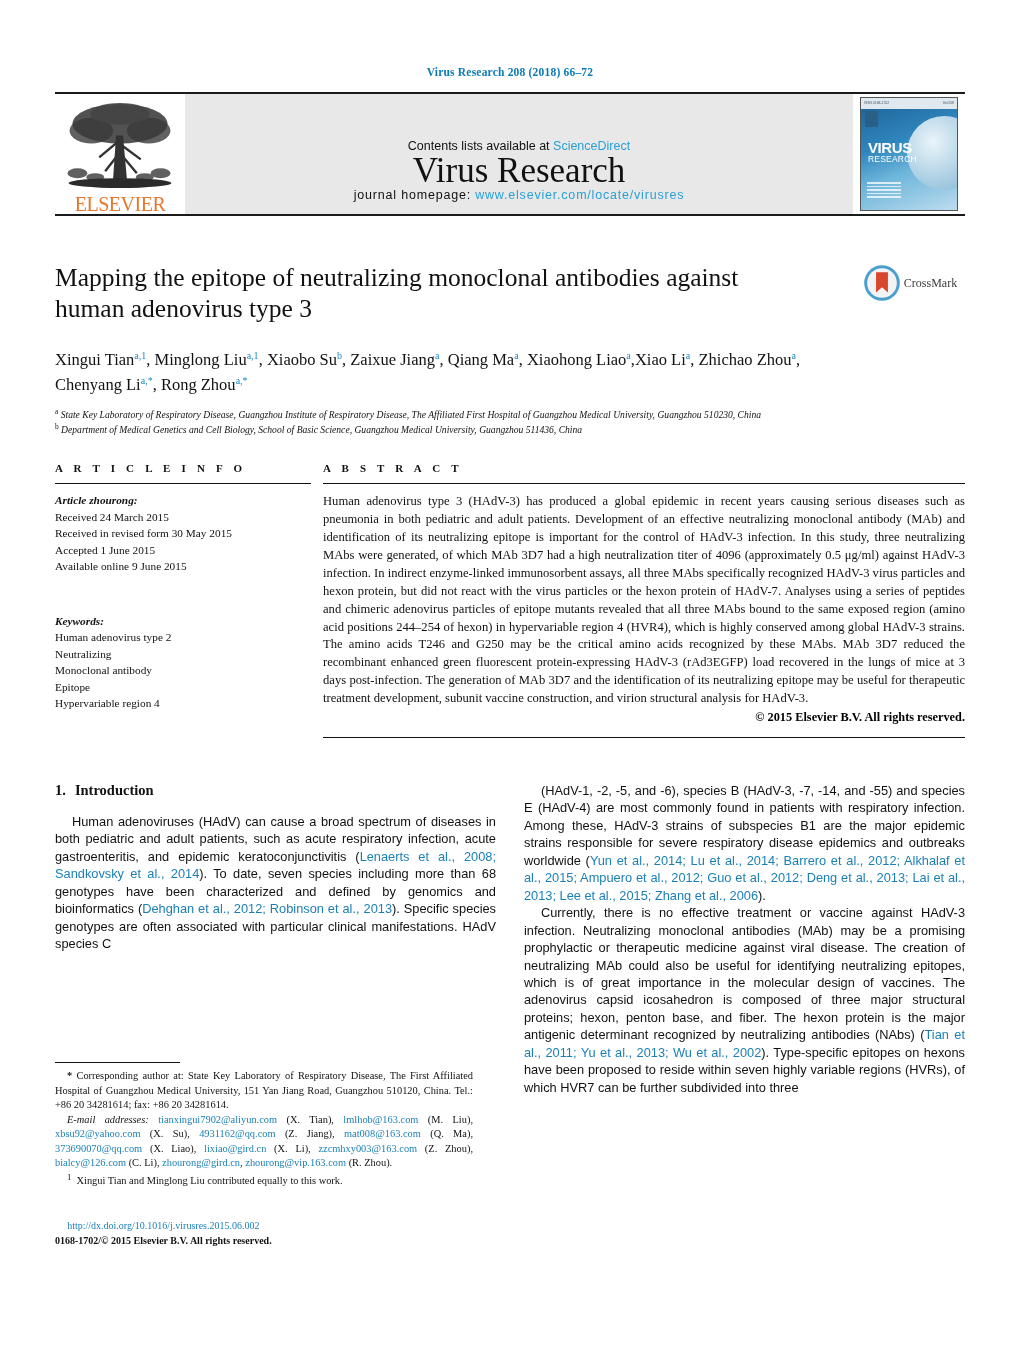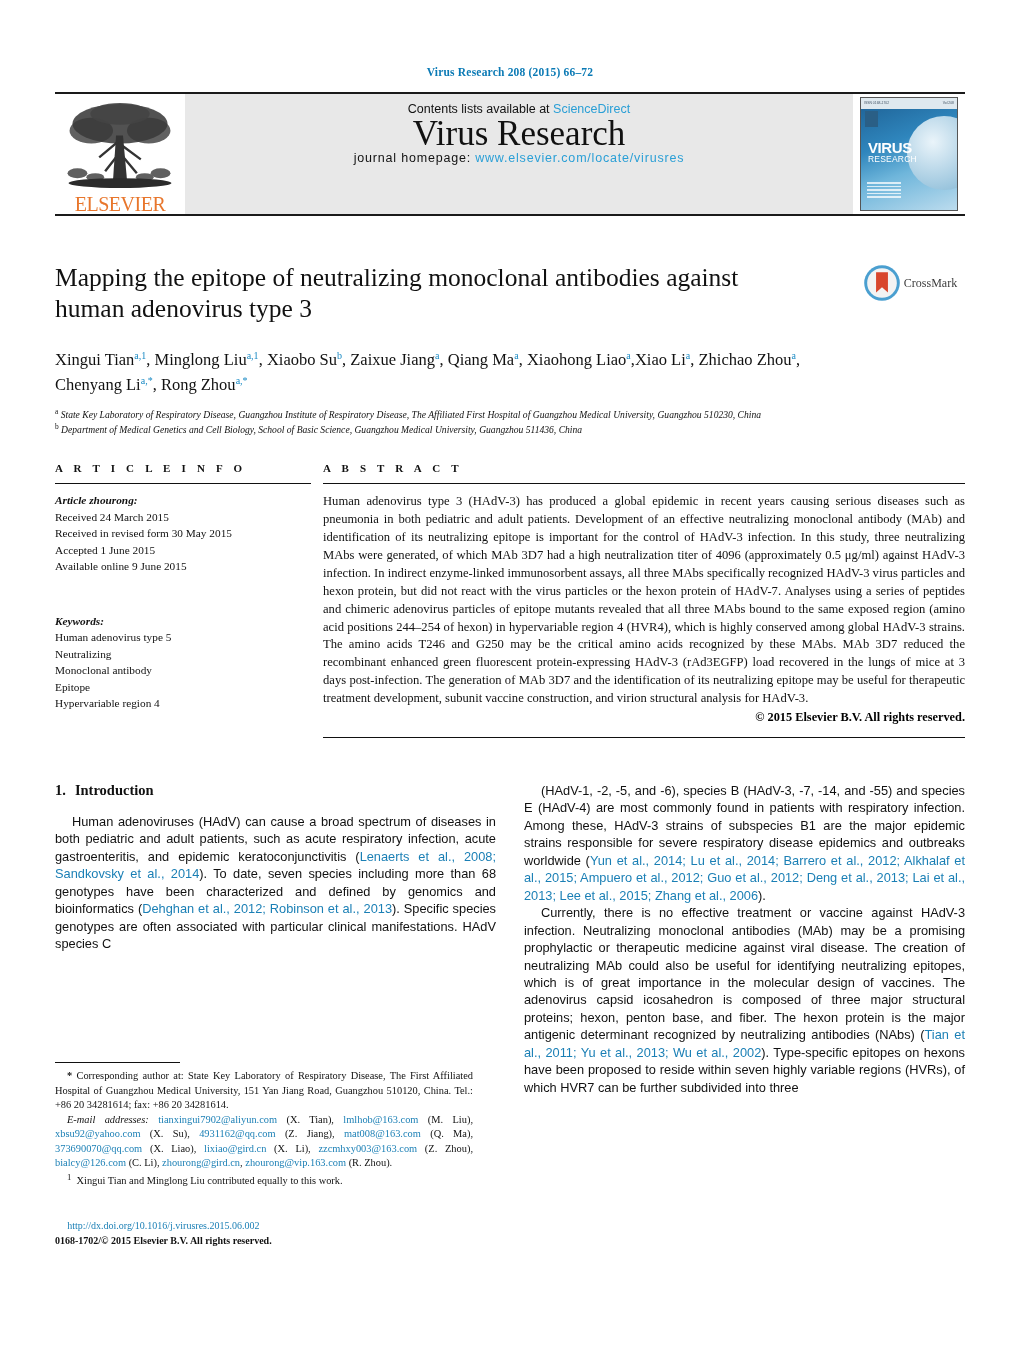--- a/index.html
+++ b/index.html
@@ -63,21 +63,21 @@
     font-weight: normal;
     line-height: 1;
     margin-top: 1px;
   }
   .masthead-center {
     flex: 1 1 auto;
     background: #e8e8e8;
     display: flex;
     flex-direction: column;
     align-items: center;
-    justify-content: flex-start;
+    justify-content: flex-end;
     padding: 8px 0 12px 0;
     box-sizing: border-box;
   }
   .contents-line {
     font-family: "Liberation Sans", sans-serif;
     font-size: 12.5px;
     color: #111;
   }
   .contents-line .sd {
     color: #2a9fd6;
@@ -319,21 +319,21 @@
     text-align: center;
   }
   .doi-block .doi { color: #1a7fb5; }
   .doi-block .issn { color: #111; font-weight: bold; }
 </style>
 </head>
 <body>
 
 <div class="page">
 
-  <div class="running-head">Virus Research 208 (2015) 66–72</div>
+  <div class="running-head">Virus Research 208 (2018) 66–72</div>
 
   <div class="masthead">
 
     <div class="elsevier-logo">
       <svg class="tree-svg" width="118" height="96" viewBox="0 0 118 96">
         <g fill="#2b2b2b">
           <ellipse cx="59" cy="26" rx="48" ry="20" fill="#3a3a3a" opacity="0.88"></ellipse>
           <ellipse cx="30" cy="33" rx="22" ry="13" fill="#3a3a3a" opacity="0.8"></ellipse>
           <ellipse cx="88" cy="33" rx="22" ry="13" fill="#3a3a3a" opacity="0.8"></ellipse>
           <ellipse cx="59" cy="16" rx="30" ry="11" fill="#444" opacity="0.9"></ellipse>
@@ -420,21 +420,21 @@
             <div>Received 24 March 2015</div>
             <div>Received in revised form 30 May 2015</div>
             <div>Accepted 1 June 2015</div>
             <div>Available online 9 June 2015</div>
           </div>
       </div>
       <div class="info-block-gap"></div>
       <div class="info-body keywords-block">
         <div class="lbl">Keywords:</div>
         <div id="keyword-list">
-            <div>Human adenovirus type 5</div>
+            <div>Human adenovirus type 2</div>
             <div>Neutralizing</div>
             <div>Monoclonal antibody</div>
             <div>Epitope</div>
             <div>Hypervariable region 4</div>
           </div>
       </div>
     </div>
 
     <div class="col-abstract">
       <div class="sec-head">A B S T R A C T</div>

